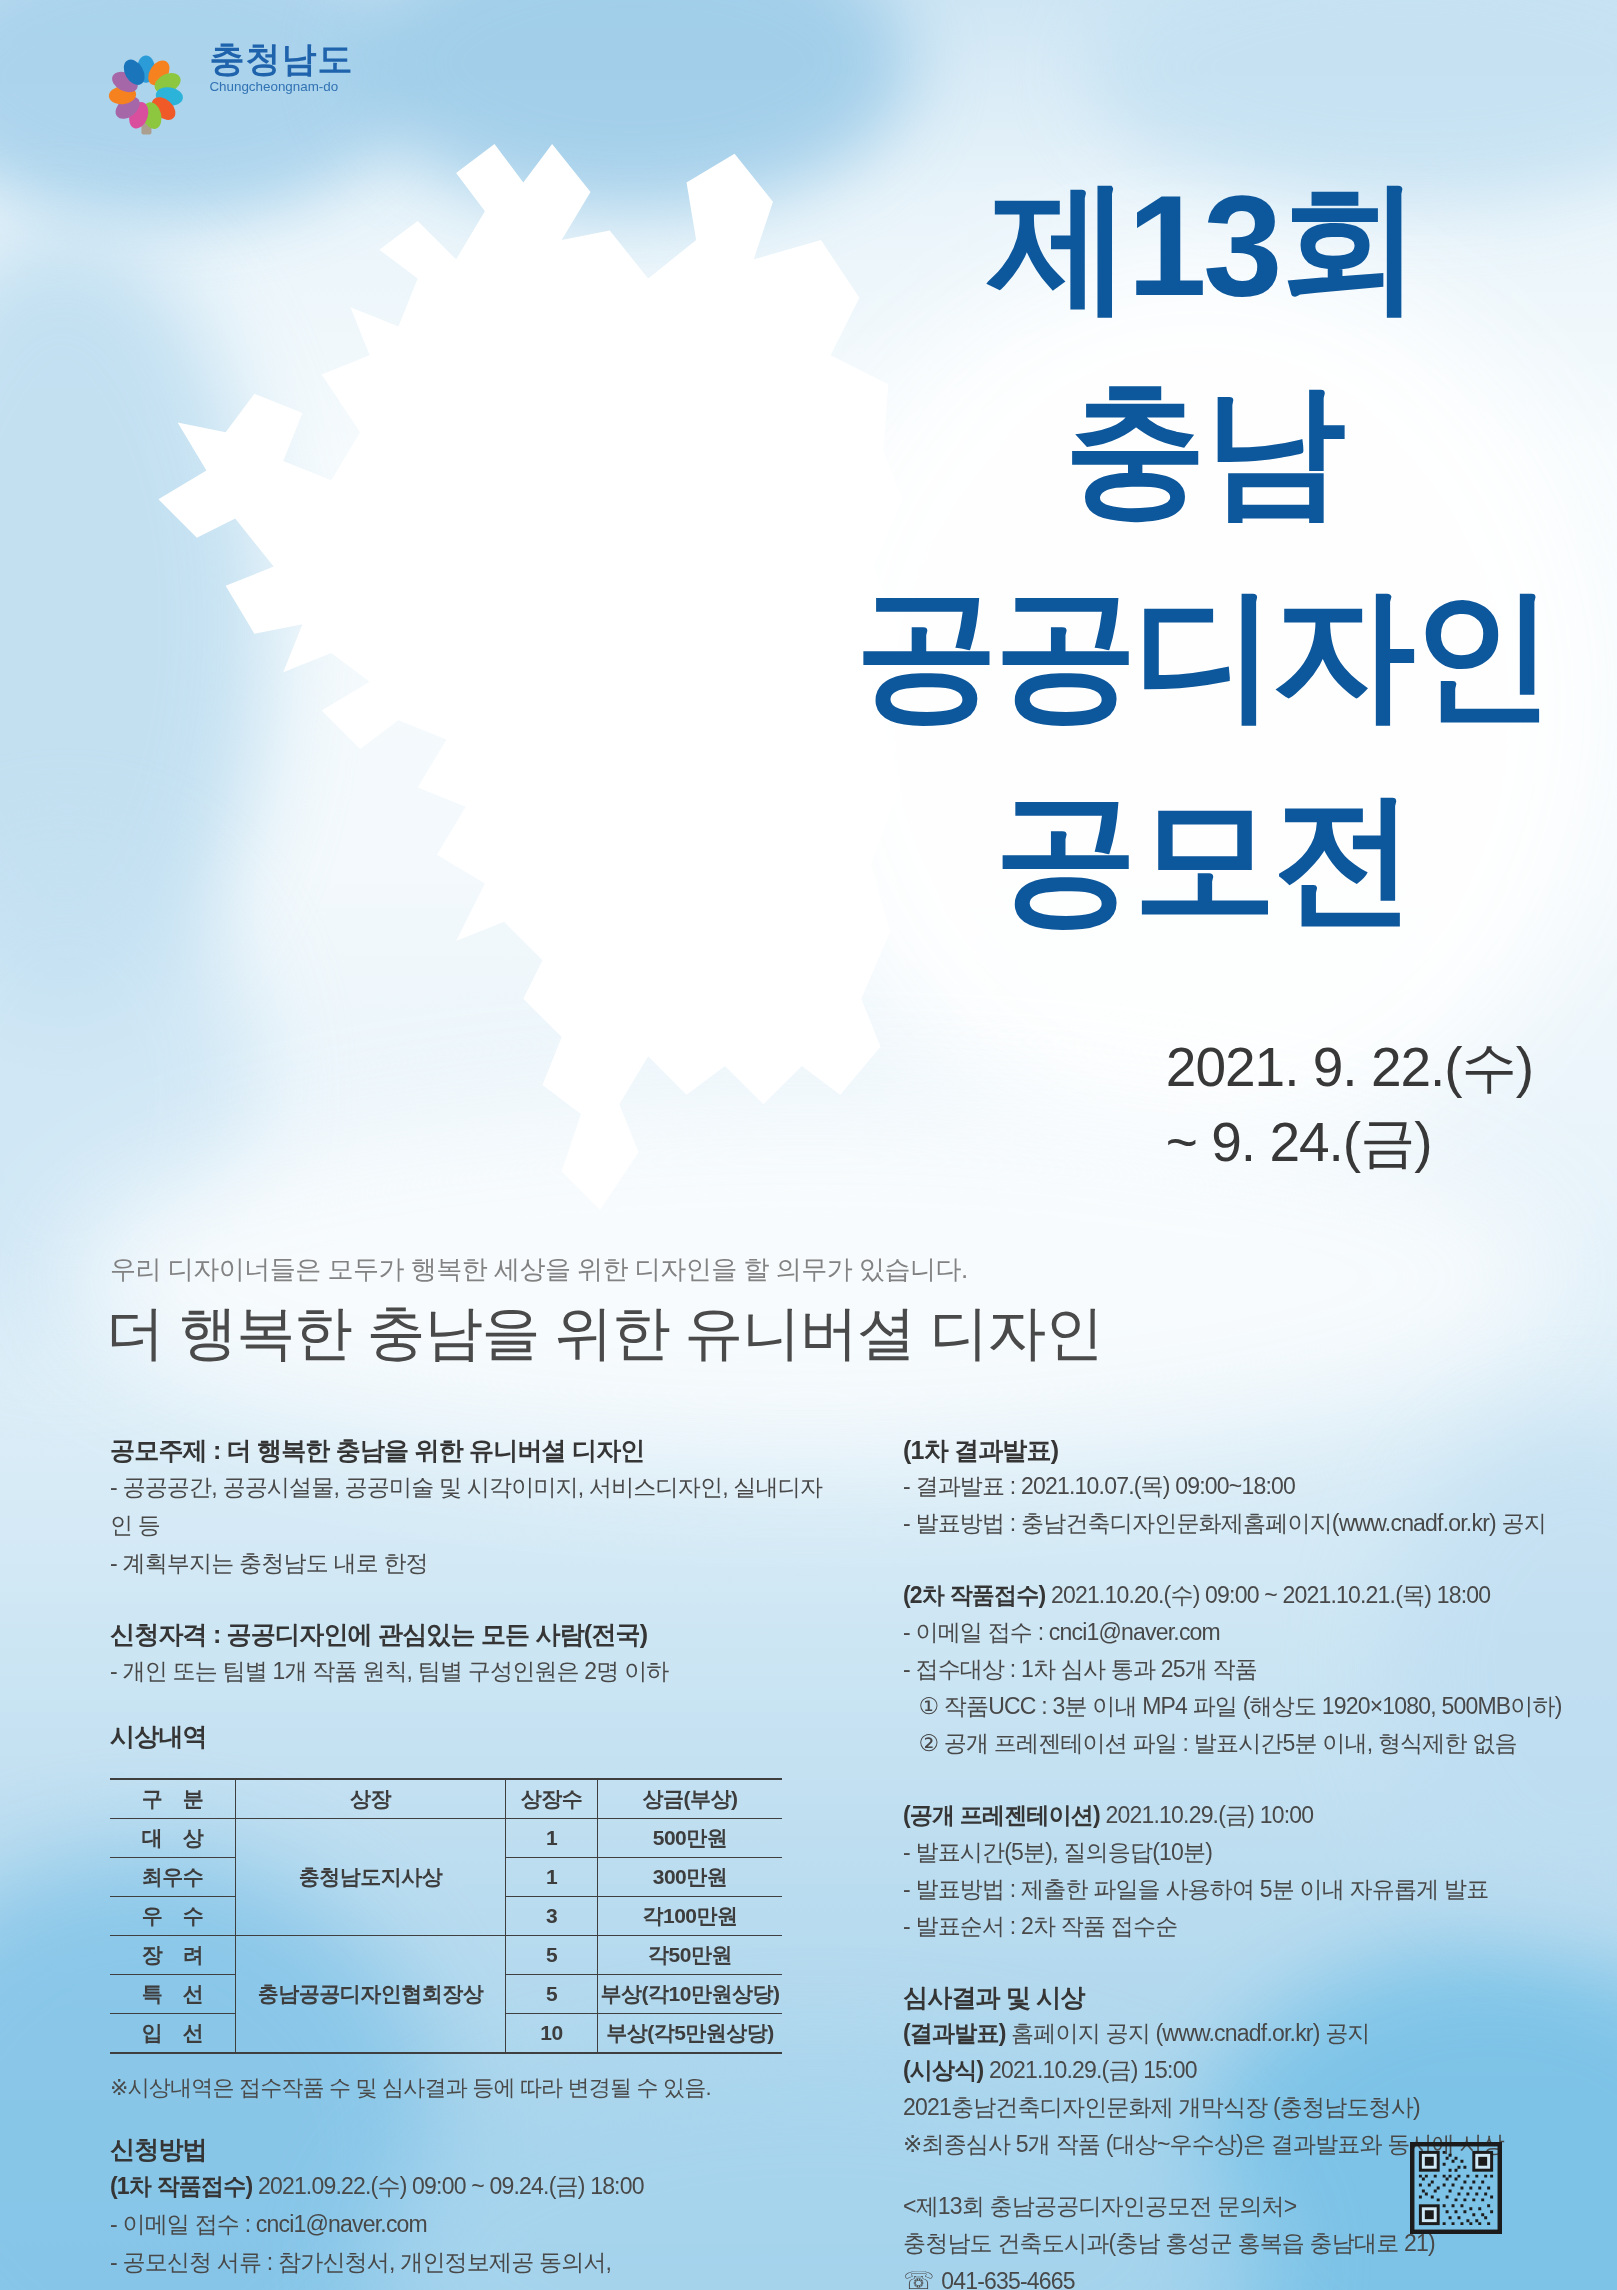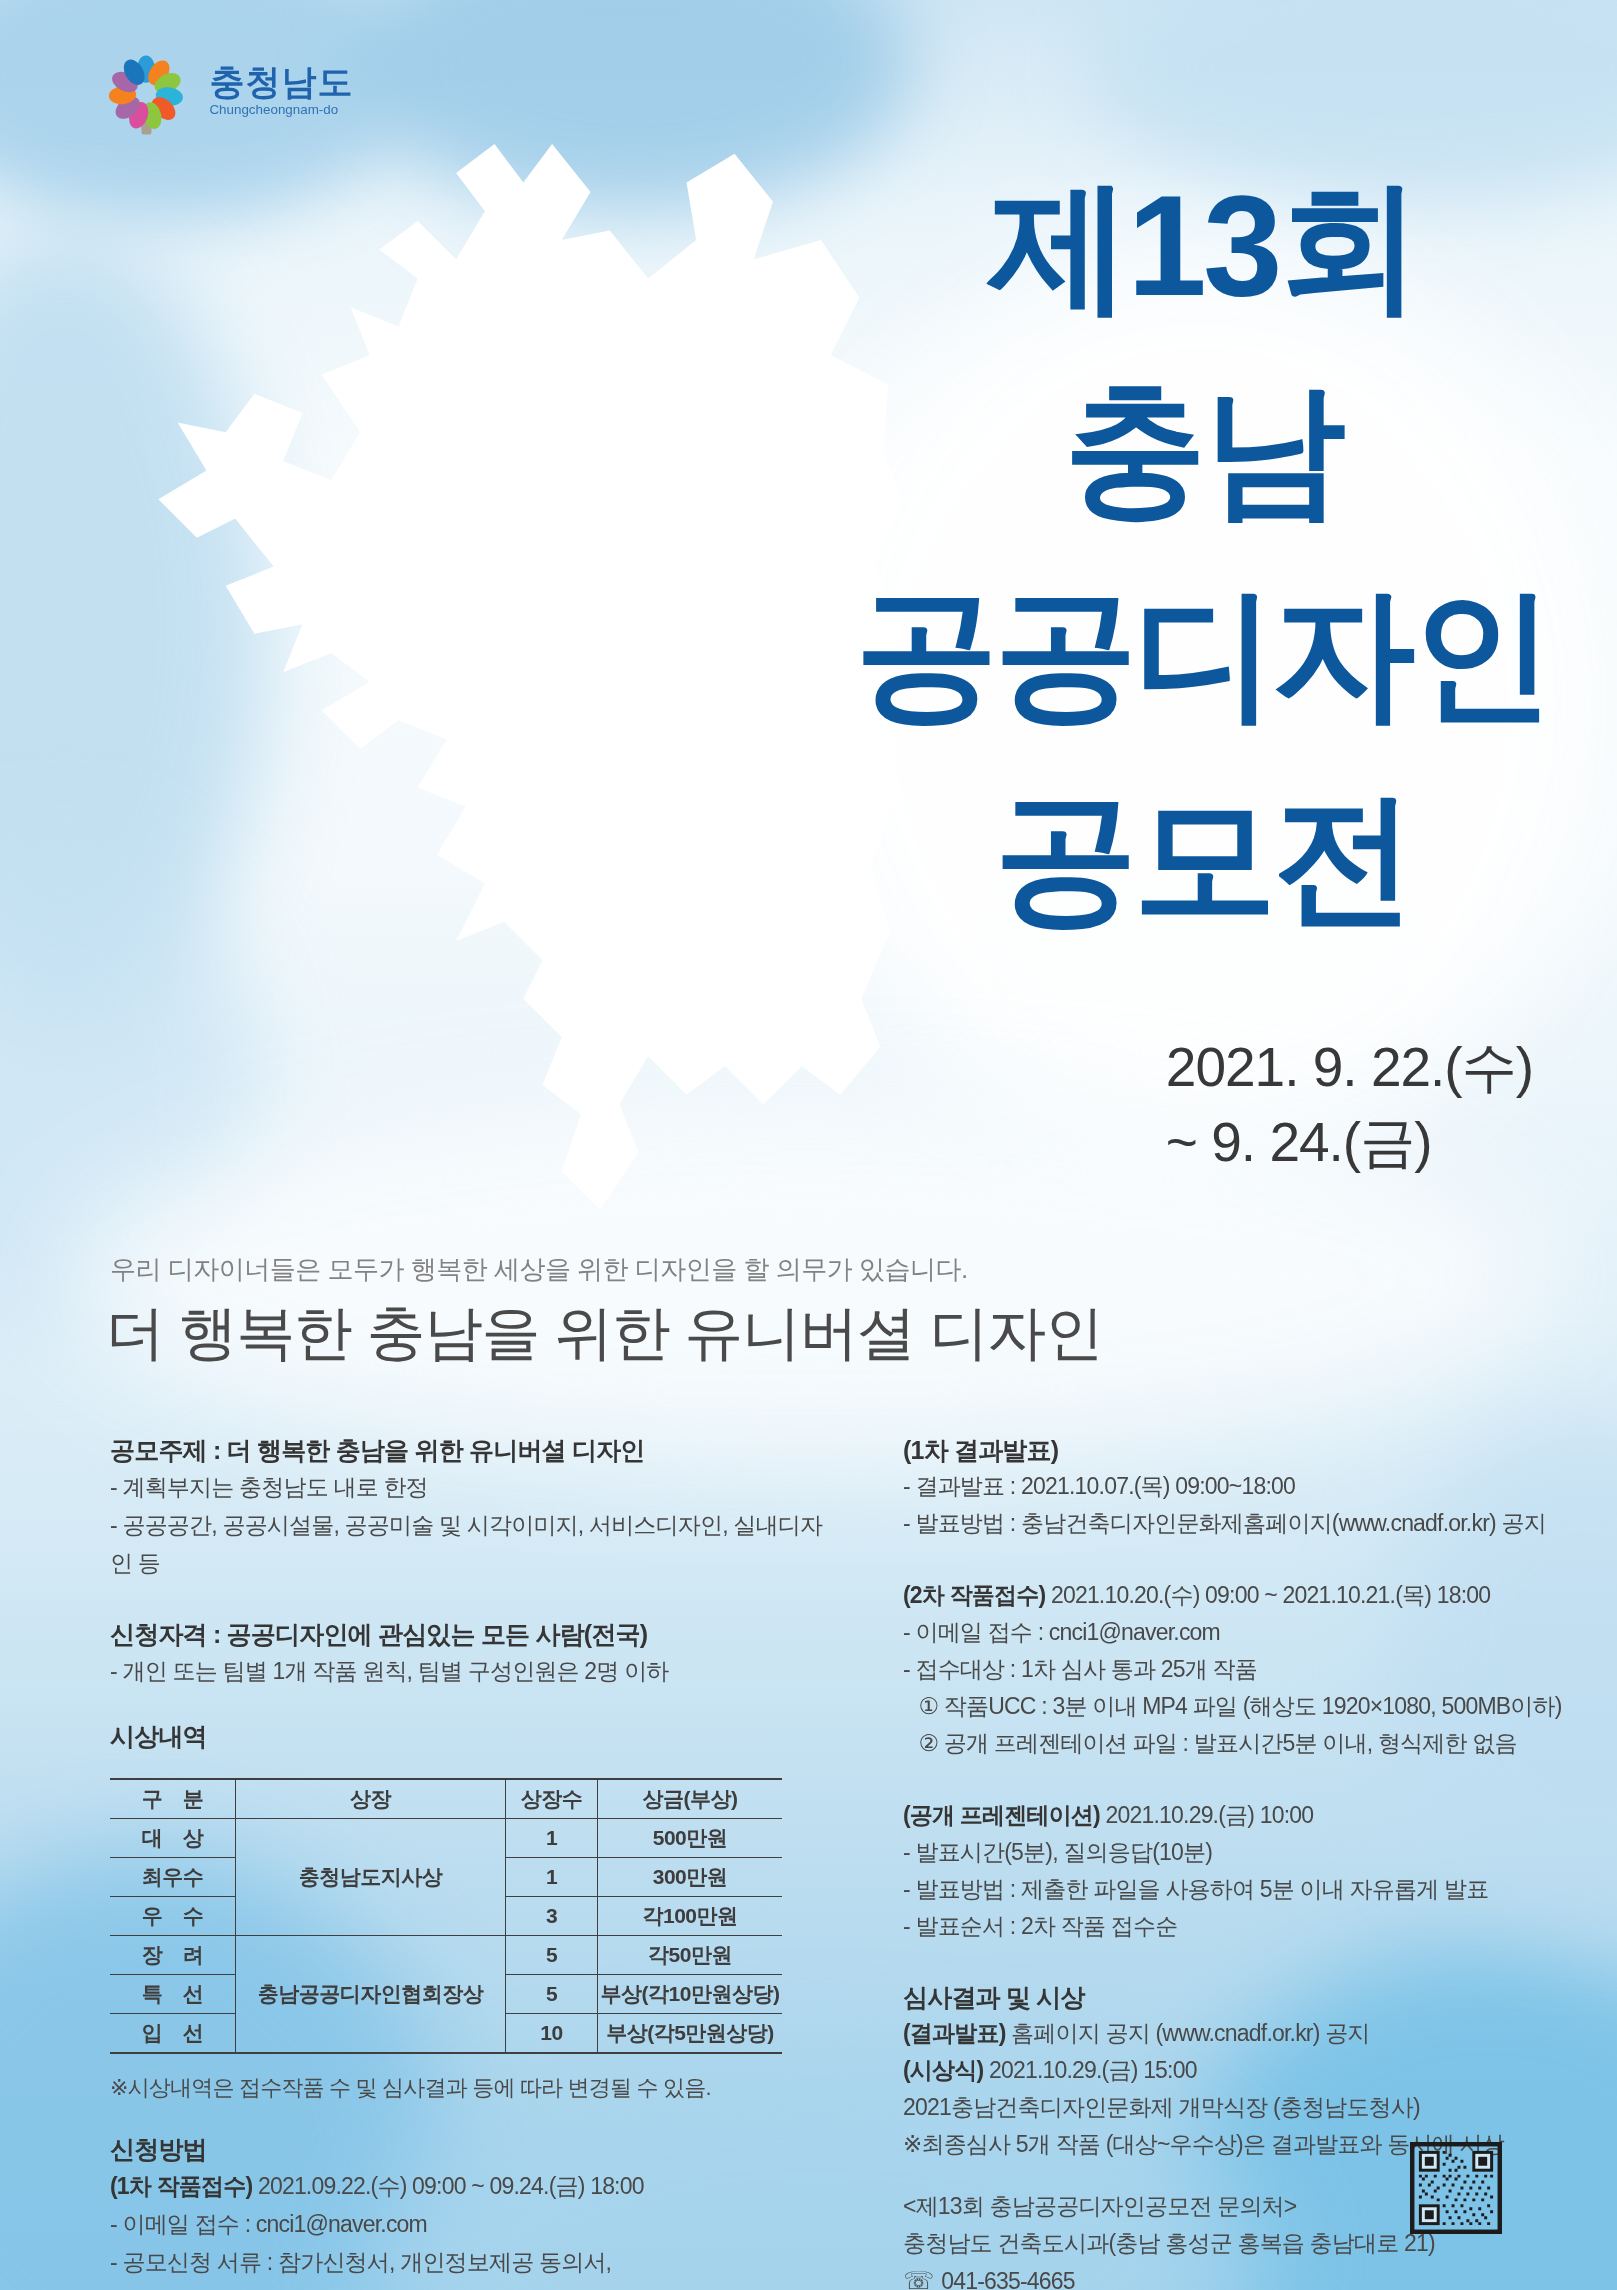--- a/index.html
+++ b/index.html
@@ -3,21 +3,21 @@
 <meta charset="utf-8">
 <style>
   html,body{margin:0;padding:0;background:#9aa7b0;}
   .poster{
     position:relative; width:1618px; height:2290px; overflow:hidden;
     font-family:"Liberation Sans","DejaVu Sans",sans-serif;
     background:linear-gradient(180deg,#cfe6f4 0%,#e9f4fa 9%,#f6fbfd 20%,#f3f9fc 38%,#e7f3fa 52%,#d3e9f5 68%,#b8dbef 84%,#9ed0ea 100%);
   }
   .blob{position:absolute;border-radius:50%;pointer-events:none;}
   
-  .hdr-left{position:absolute;left:96px;top:40px;display:flex;align-items:center;gap:13.4px;}
+  .hdr-left{position:absolute;left:96px;top:40px;display:flex;align-items:flex-start;gap:13.4px;}
   .hdr-left .txt .kr{font-size:35px;font-weight:800;color:#1f63ad;letter-spacing:1px;line-height:37px;}
   .hdr-left .txt .en{font-size:13.4px;color:#3172b4;margin-top:1.9px;}
   .hdr-right{position:absolute;left:1228px;top:58px;display:flex;align-items:flex-start;gap:9.6px;}
   .hdr-right .txt .kr{font-size:26px;font-weight:700;color:#7b8087;letter-spacing:0.5px;line-height:29px;}
   .hdr-right .txt .en{font-size:12.5px;color:#a9aeb4;margin-top:1px;text-align:center;letter-spacing:1px;}
   
   .title{
     position:absolute; right:67px; top:144px; text-align:center;
     font-size:143px; font-weight:800; letter-spacing:-3.8px; line-height:204px; color:#0d579c;
   }
@@ -113,22 +113,22 @@
   <div class="dates">
     <div>2021. 9. 22.(수)</div>
     <div>~ 9. 24.(금)</div>
   </div>
 
   <div class="intro-small">우리 디자이너들은 모두가 행복한 세상을 위한 디자인을 할 의무가 있습니다.</div>
   <div class="slogan">더 행복한 충남을 위한 유니버셜 디자인</div>
 
   <div class="col col-left">
     <div class="h">공모주제 : 더 행복한 충남을 위한 유니버셜 디자인</div>
+    <div>- 공공공간, 공공시설물, 공공미술 및 시각이미지, 서비스디자인, 실내디자인 등</div>
     <div>- 계획부지는 충청남도 내로 한정</div>
-    <div>- 공공공간, 공공시설물, 공공미술 및 시각이미지, 서비스디자인, 실내디자인 등</div>
     <div class="gap36"></div>
     <div class="h">신청자격 : 공공디자인에 관심있는 모든 사람(전국)</div>
     <div>- 개인 또는 팀별 1개 작품 원칙, 팀별 구성인원은 2명 이하</div>
     <div class="gap30"></div>
     <div class="h">시상내역</div>
     <table class="awards">
       <tbody>
         <tr>
           <th class="grade" style="width:125px">구 분</th>
           <th style="width:269px">상장</th>

